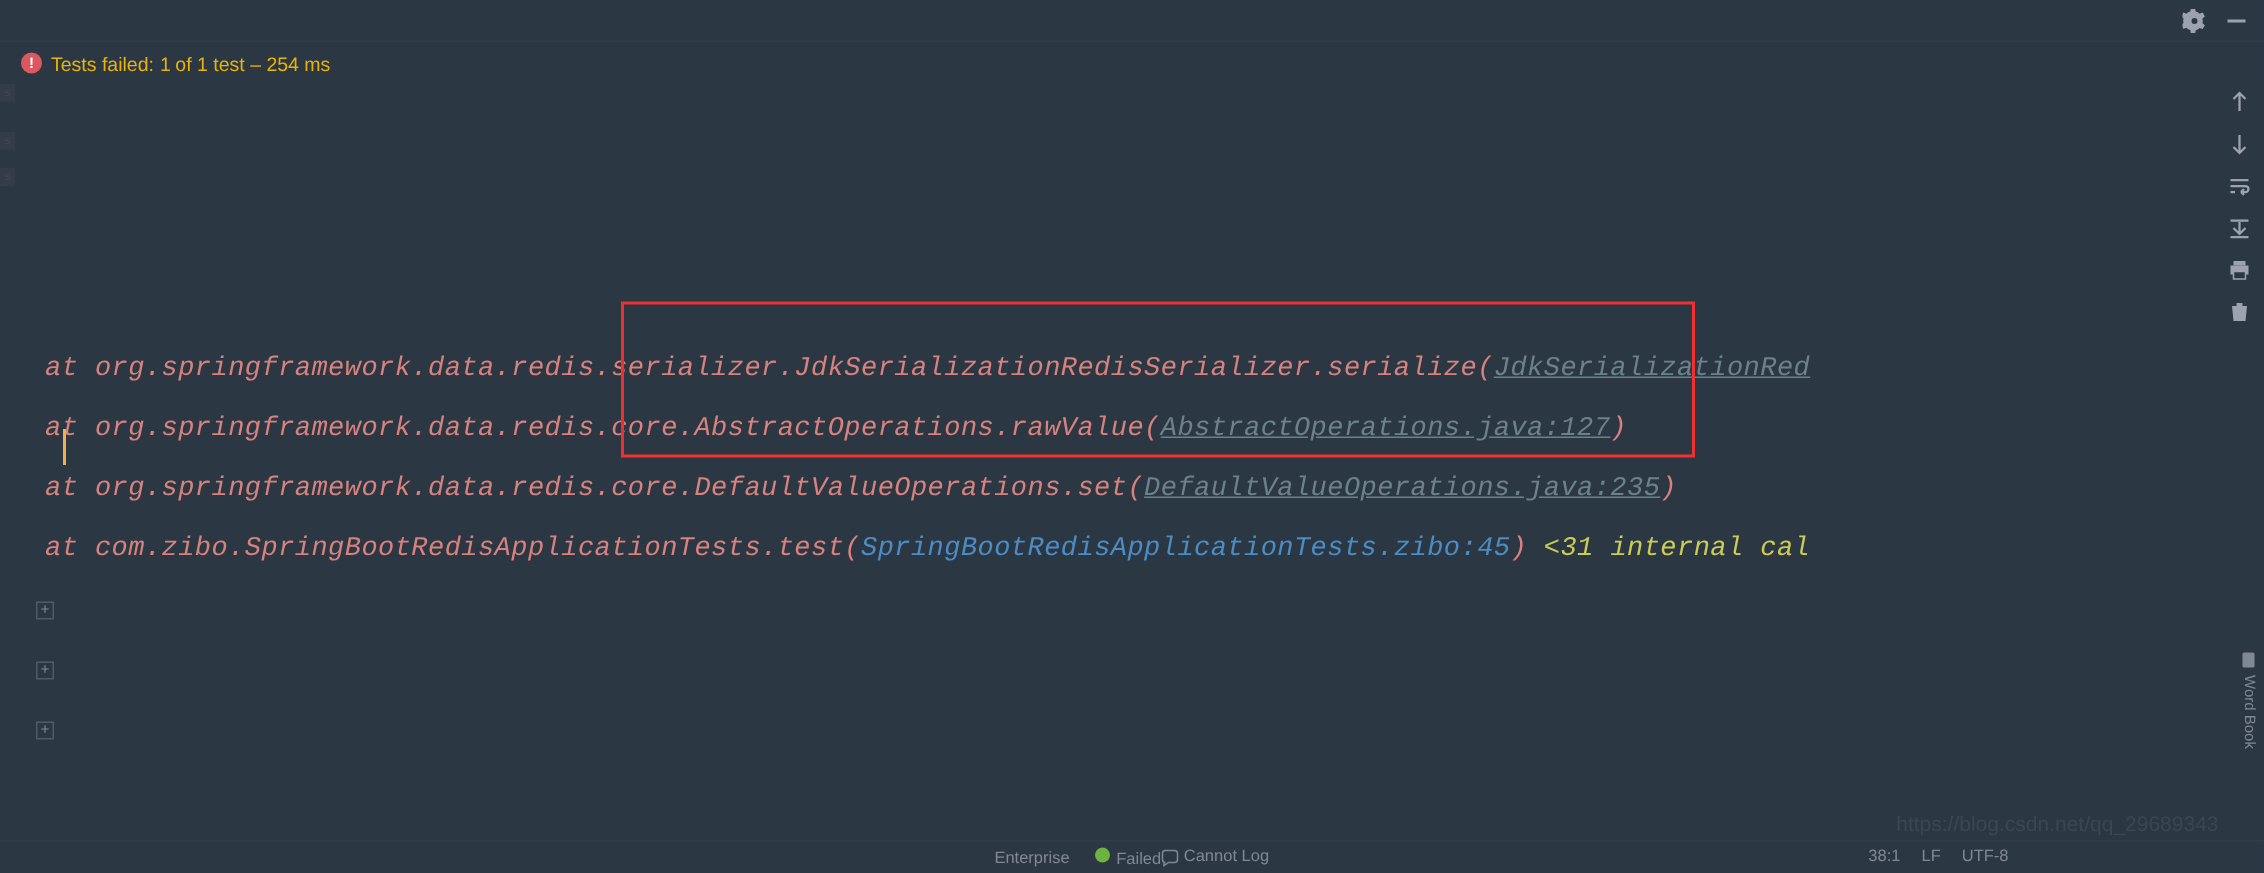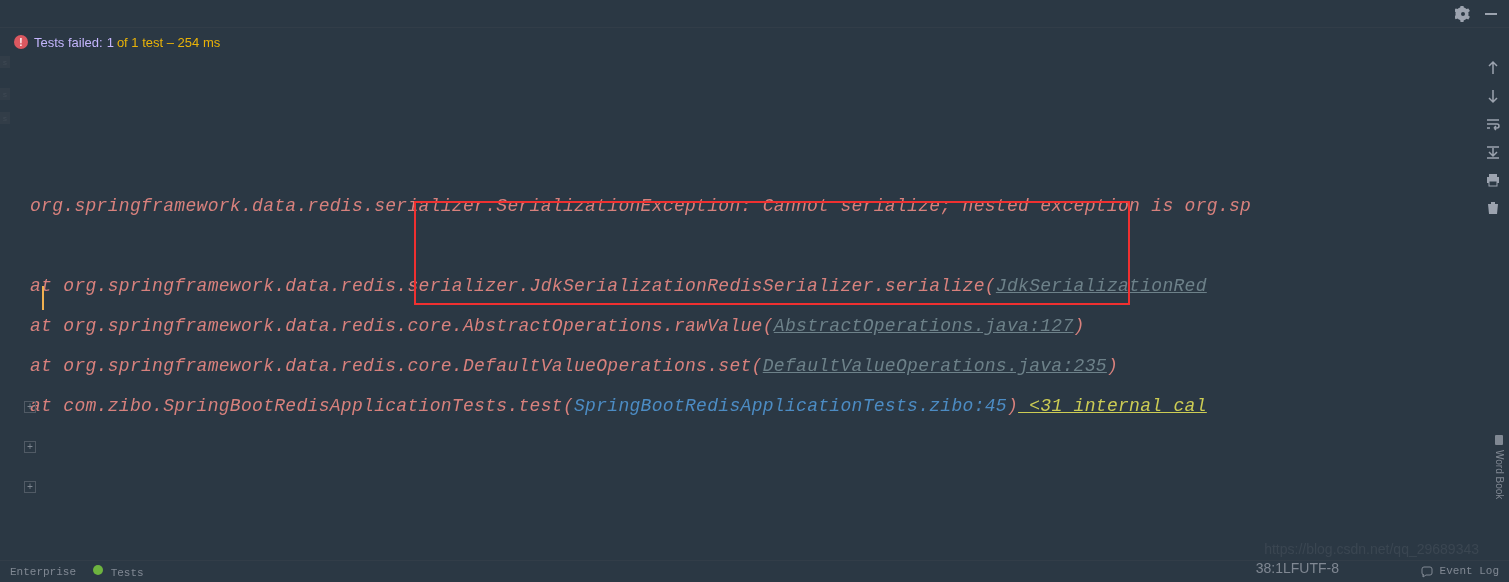--- a/index.html
+++ b/index.html
@@ -49,21 +49,21 @@
       border-radius: 50%;
       display: inline-flex;
       align-items: center;
       justify-content: center;
       margin-right: 6px;
       color: white;
       font-size: 10px;
       font-weight: bold;
     }
     .test-failed-label {
-      color: #c4b5fd;
+      color: #eab308;
     }
     .test-count {
       color: #eab308;
       margin-left: 3px;
       text-align: right;
     }
     .left-gutter {
       position: absolute;
       left: 0;
       top: 56px;
@@ -98,21 +98,21 @@
       line-height: 40px;
       white-space: nowrap;
       letter-spacing: 0.3px;
     }
     .text-red { color: #d8817d; }
     .text-gray-link {
       color: #6d8189;
       text-decoration: underline;
     }
     .text-blue { color: #4c8cc4; }
-    .text-yellow { color: #cccc54; text-decoration: underline; }
+    .text-yellow { color: #cccc54; }
     .caret {
       position: absolute;
       left: 30px;
       top: 230px;
       width: 2px;
       height: 24px;
       background: #f0b050;
     }
     .highlight-box {
       position: absolute;
@@ -174,23 +174,23 @@
       bottom: 0;
       left: 0;
       right: 0;
       height: 22px;
       background: #2b3844;
       border-top: 1px solid #323d48;
       display: flex;
       align-items: center;
       padding: 0 10px;
       font-size: 11px;
-      font-family: Liberation Mono, monospace;
+      font-family: Liberation Sans, sans-serif;
       color: #808893;
-      justify-content: space-between;
+      justify-content: center;
     }
     .bottom-left {
       display: flex;
       align-items: center;
       gap: 16px;
     }
     .bottom-right {
       display: flex;
       align-items: center;
       gap: 14px;
@@ -237,21 +237,20 @@
 <div class="left-gutter">
   <div class="gutter-item">s</div>
   <div class="gutter-item" style="margin-top:20px">s</div>
   <div class="gutter-item" style="margin-top:12px">s</div>
 </div>
 
 <div class="console-area">
   <div class="spacer-line"></div>
   <div class="spacer-line"></div>
   <div class="spacer-line"></div>
-  <div class="console-line text-red">org.springframework.data.redis.serializer.SerializationException: Cannot serialize; nested exception is org.sp</div>
   <div class="spacer-line"></div>
   <div class="console-line">
     <span class="text-red">    at org.springframework.data.redis.serializer.JdkSerializationRedisSerializer.serialize(</span><span class="text-gray-link">JdkSerializationRed</span>
   </div>
   <div class="console-line">
     <span class="text-red">    at org.springframework.data.redis.core.AbstractOperations.rawValue(</span><span class="text-gray-link">AbstractOperations.java:127</span><span class="text-red">)</span>
   </div>
   <div class="console-line">
     <span class="text-red">    at org.springframework.data.redis.core.DefaultValueOperations.set(</span><span class="text-gray-link">DefaultValueOperations.java:235</span><span class="text-red">)</span>
   </div>
@@ -309,32 +308,32 @@
   <span>Word Book</span>
 </div>
 
 <div class="bottom-bar">
   <div class="bottom-left">
     <span>Enterprise</span>
     <span>
       <svg class="spring-icon" viewBox="0 0 12 12" fill="#6db33f">
           <circle cx="6" cy="6" r="5"></circle>
         </svg>
-      <span>Tests</span>
+      <span>Failed</span>
     </span>
   </div>
   <div class="bottom-right">
     <span>
       <svg style="width:12px;height:12px;vertical-align:middle" viewBox="0 0 12 12" fill="none" stroke="#808893">
           <path d="M1 3a2 2 0 012-2h6a2 2 0 012 2v4a2 2 0 01-2 2H5l-3 2V9H3a2 2 0 01-2-2V3z"></path>
         </svg>
-      <span>Event Log</span>
+      <span>Cannot Log</span>
     </span>
   </div>
 </div>
 
-<div style="position:absolute;bottom:0;right:170px;height:22px;display:flex;align-items:flex-start;font-size:14px;color:#808893;font-family:-apple-system,sans-serif">
+<div style="position:absolute;bottom:0;right:170px;height:22px;display:flex;align-items:center;gap:14px;font-size:11px;color:#808893;font-family:-apple-system,sans-serif">
   <span>38:1</span>
   <span>LF</span>
   <span>UTF-8</span>
 </div>
 
 <div class="watermark">https://blog.csdn.net/qq_29689343</div>
 
 </body></html>

